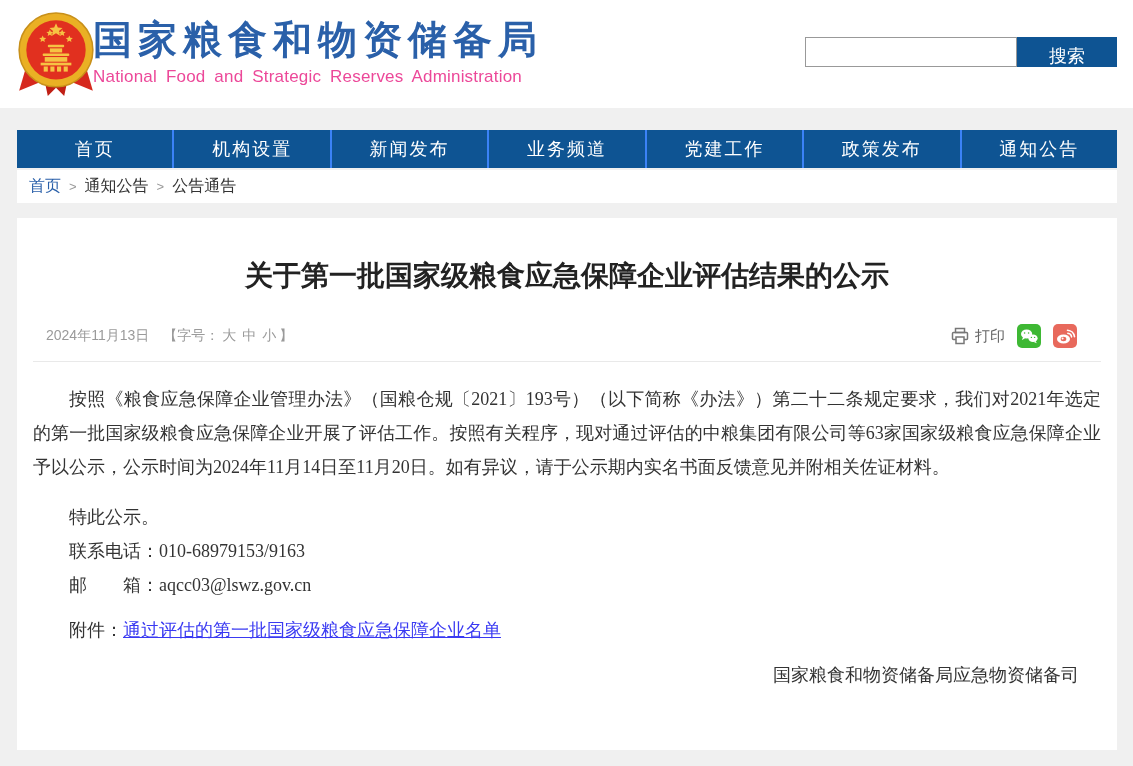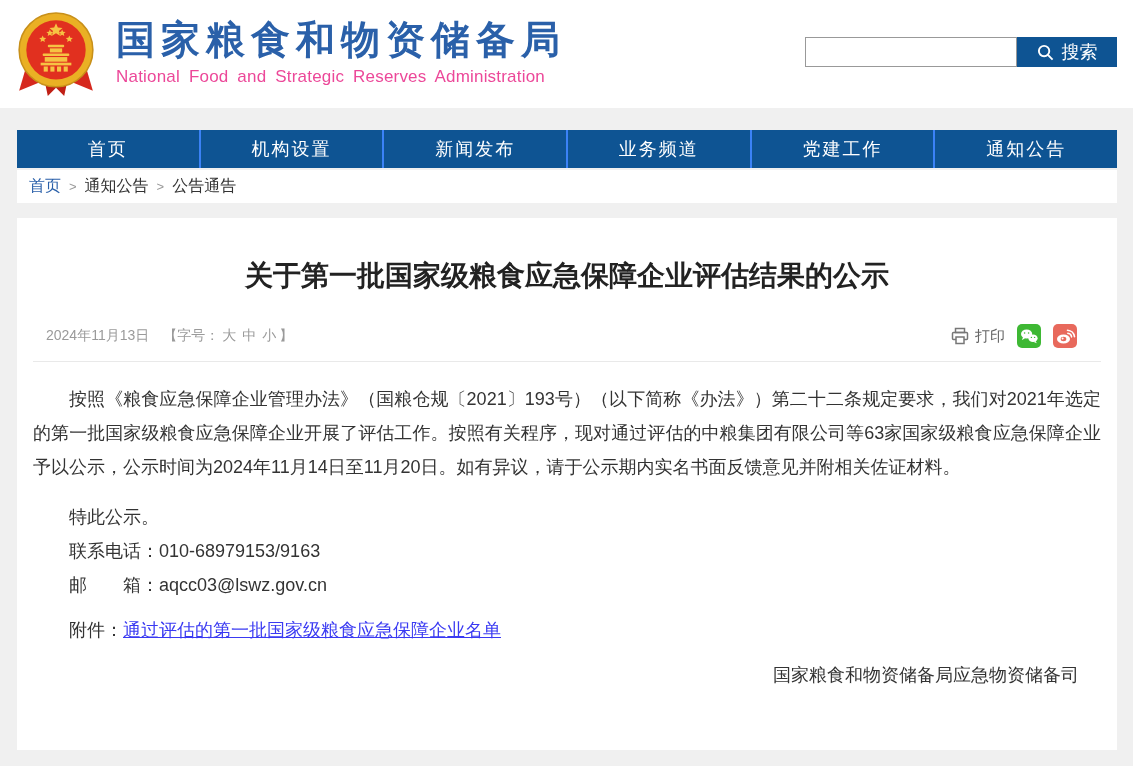--- a/index.html
+++ b/index.html
@@ -6,27 +6,27 @@
   html,body { width:1133px; height:766px; }
   body {
     position:relative;
     background:#f0f0f0;
     font-family:"Liberation Sans","DejaVu Sans",sans-serif;
     overflow:hidden;
   }
   
   .header { position:absolute; top:0; left:0; width:1133px; height:108px; background:#ffffff; }
   .logo { position:absolute; left:16px; top:11px; width:80px; height:86px; cursor:pointer; }
-  .titles { position:absolute; left:116px; top:16px; }
+  .titles { position:absolute; left:93px; top:16px; }
   .title-zh { font-size:39px; font-weight:bold; color:#2a60a9; letter-spacing:6px; line-height:48px; white-space:nowrap; }
   .title-en { font-size:17px; color:#ec4899; line-height:22px; margin-top:2px; word-spacing:4px; letter-spacing:0.2px; white-space:nowrap; }
   .search { position:absolute; right:16px; top:37px; display:flex; align-items:stretch; }
   .search-input { width:212px; height:30px; border:1px solid #999; background:#fff; outline:none; padding:0 8px; font-size:15px; }
   .search-btn { width:100px; height:30px; background:#0e5493; color:#fff; border:none; font-size:18px;
-                display:flex; align-items:center; justify-content:center; gap:8px; cursor:pointer; }
+                display:flex; align-items:center; justify-content:center; gap:8px; cursor:pointer;flex-direction:column; }
   
   .nav { position:absolute; top:130px; left:17px; width:1100px; height:38px; background:#0e5493; display:flex; }
   .nav-item { flex:1; display:flex; align-items:center; justify-content:center; color:#ffffff;
               font-size:18px; letter-spacing:2px; cursor:pointer; }
   .nav-item + .nav-item { border-left:2px solid #3b82f6; }
   
   .breadcrumb { position:absolute; top:170px; left:17px; width:1100px; height:33px; background:#ffffff;
                 display:flex; align-items:center; padding-left:12px; font-size:16px; color:#333; }
   .crumb-home { color:#2a60a9; cursor:pointer; }
   .crumb { color:#333; cursor:pointer; }
@@ -36,21 +36,21 @@
   .article-title { padding-top:38px; text-align:center; font-size:28px; font-weight:bold; color:#222; line-height:40px; }
   .meta-row { margin:28px 16px 0; padding:0 24px 13px 13px; border-bottom:1px solid #e9e9e9;
               display:flex; justify-content:space-between; align-items:center; }
   .meta-left { color:#9a9a9a; font-size:14px; display:flex; align-items:flex-start; }
   .meta-date { margin-right:14px; }
   .size-opt { color:#9a9a9a; cursor:pointer; margin:0 3px; }
   .meta-right { display:flex; align-items:center; }
   .print-btn { display:flex; align-items:center; gap:5px; color:#666; font-size:15px; cursor:pointer; }
   .share-icon { width:24px; height:24px; margin-left:12px; cursor:pointer; display:block; }
   
-  .article-body { padding:20px 16px 0; font-size:18px; line-height:34px; color:#333; }
+  .article-body { padding:20px 16px 0; font-size:18px; line-height:34px; color:#333;font-family:Liberation Serif, serif; }
   .article-body p { margin:0; }
   .p-main { text-indent:2em; text-align:justify; }
   .p-notice { text-indent:2em; margin-top:16px !important; }
   .p-contact { text-indent:2em; }
   .p-attach { text-indent:2em; margin-top:11px !important; }
   .attach-link { color:#3a3af2; text-decoration:underline; cursor:pointer; }
   .signature { margin-top:11px; text-align:right; padding-right:22px; }
   .sig-inner { display:inline-block; text-align:center; }
   .sig-inner div { line-height:34px; }
 </style>
@@ -97,20 +97,21 @@
     </button>
   </div>
 </div>
 
 <div class="nav">
   <div class="nav-item">首页</div>
   <div class="nav-item">机构设置</div>
   <div class="nav-item">新闻发布</div>
   <div class="nav-item">业务频道</div>
   <div class="nav-item">党建工作</div>
+  <div class="nav-item">政策发布</div>
   <div class="nav-item">通知公告</div>
 </div>
 
 <div class="breadcrumb">
   <span class="crumb-home">首页</span>
   <span class="crumb-sep">&gt;</span>
   <span class="crumb">通知公告</span>
   <span class="crumb-sep">&gt;</span>
   <span class="crumb">公告通告</span>
 </div>

